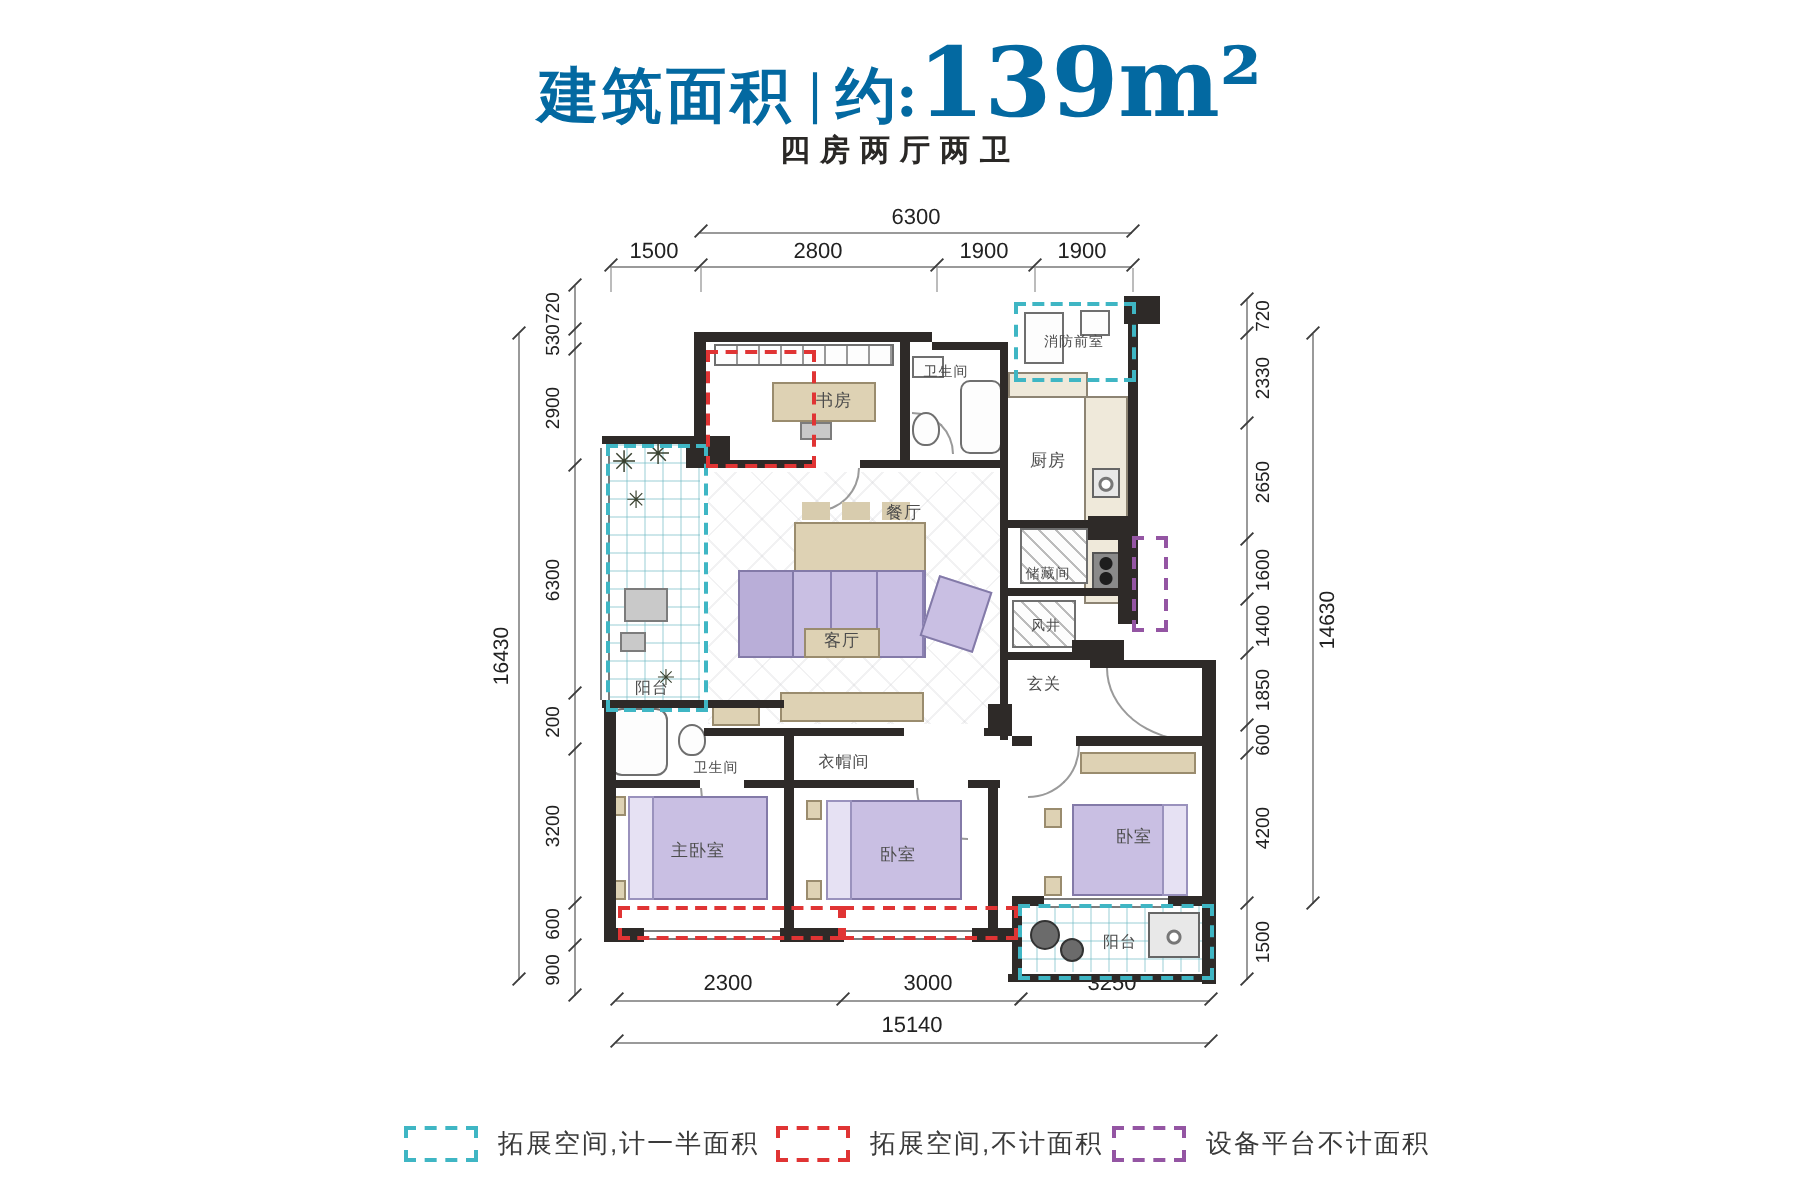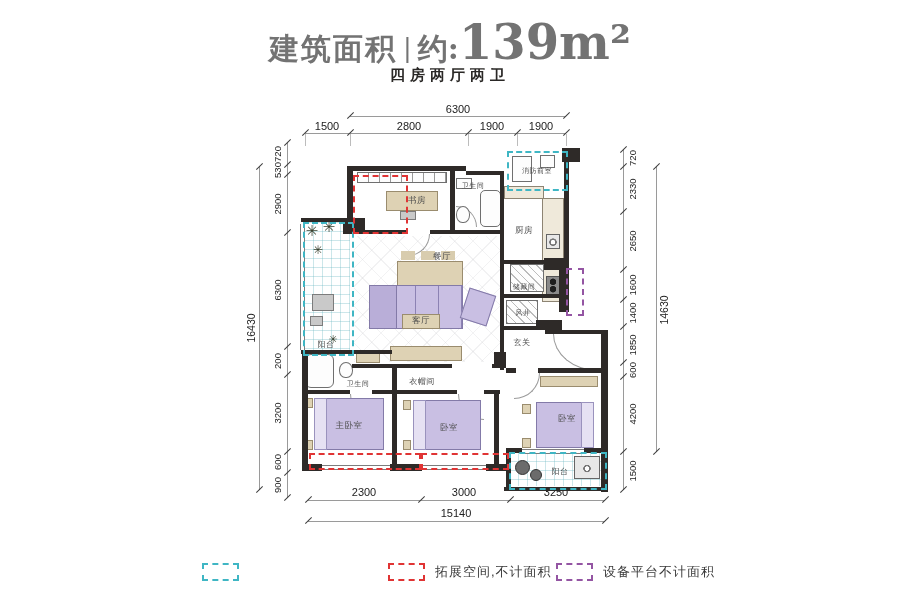--- a/index.html
+++ b/index.html
@@ -1,20 +1,20 @@
 <!DOCTYPE html>
 <html><head>
 <meta charset="utf-8">
 <style>
   html,body{margin:0;padding:0}
   body{width:900px;height:600px;position:relative;background:#fff;overflow:hidden;
        font-family:"Liberation Sans",sans-serif;color:#333}
   
   .title-row{position:absolute;top:14px;left:0;width:900px;text-align:center;
-             font-family:"DejaVu Serif","Liberation Serif",serif;color:#737373;white-space:nowrap}
+             font-family:"DejaVu Serif","Liberation Serif",serif;color:#0369a1;white-space:nowrap}
   .title-name{font-size:30px;font-weight:bold;letter-spacing:2px;vertical-align:baseline}
   .title-sep{font-size:26px;font-weight:400;margin:0 6px;position:relative;top:-2px}
   .title-approx{font-size:30px;font-weight:bold;vertical-align:baseline}
   .title-area{font-size:48px;font-weight:bold;letter-spacing:0px;vertical-align:baseline}
   .subtitle{position:absolute;top:66px;left:0;width:900px;text-align:center;
             font-family:"DejaVu Serif","Liberation Serif",serif;font-size:15px;font-weight:bold;
             letter-spacing:5px;color:#2a2826}
   
   .dimline-h{position:absolute;height:1px;background:#9a9a9a}
   .dimline-v{position:absolute;width:1px;background:#9a9a9a}
@@ -279,36 +279,37 @@
   <div class="dashed-cyan" style="left:509px;top:452px;width:94px;height:34px"></div>
   <div class="dashed-red" style="left:353px;top:175px;width:51px;height:55px"></div>
   <div class="dashed-red" style="left:309px;top:453px;width:108px;height:13px"></div>
   <div class="dashed-red" style="left:421px;top:453px;width:84px;height:13px"></div>
   <div class="dashed-purple" style="left:566px;top:268px;width:14px;height:44px"></div>
 
   <div class="room-label" style="left:417px;top:201px">书房</div>
   <div class="room-label rl-sm" style="left:473px;top:186px">卫生间</div>
   <div class="room-label rl-sm" style="left:537px;top:171px">消防前室</div>
   <div class="room-label" style="left:524px;top:231px">厨房</div>
-  <div class="room-label" style="left:442px;top:257px">餐厅</div>
+  <div class="room-label" style="left:452px;top:257px">餐厅</div>
   <div class="room-label" style="left:326px;top:344px;font-size:8px">阳台</div>
   <div class="room-label" style="left:421px;top:321px">客厅</div>
   <div class="room-label rl-sm" style="left:524px;top:287px">储藏间</div>
   <div class="room-label rl-sm" style="left:523px;top:313px">风井</div>
   <div class="room-label" style="left:522px;top:342px;font-size:8px">玄关</div>
   <div class="room-label rl-sm" style="left:358px;top:384px">卫生间</div>
   <div class="room-label" style="left:422px;top:381px;font-size:8px">衣帽间</div>
   <div class="room-label" style="left:349px;top:426px">主卧室</div>
   <div class="room-label" style="left:449px;top:428px">卧室</div>
   <div class="room-label" style="left:567px;top:419px">卧室</div>
   <div class="room-label" style="left:560px;top:471px;font-size:8px">阳台</div>
 </div>
 
 <div class="legend-item" style="left:202px">
   <span class="legend-swatch" style="border:2px dashed #3fb6c4"></span>
+  <span class="legend-label">拓展空间,计一半面积</span>
 </div>
 <div class="legend-item" style="left:388px">
   <span class="legend-swatch" style="border:2px dashed #e03434"></span>
   <span class="legend-label">拓展空间,不计面积</span>
 </div>
 <div class="legend-item" style="left:556px">
   <span class="legend-swatch" style="border:2px dashed #9455a3"></span>
   <span class="legend-label">设备平台不计面积</span>
 </div>
 

